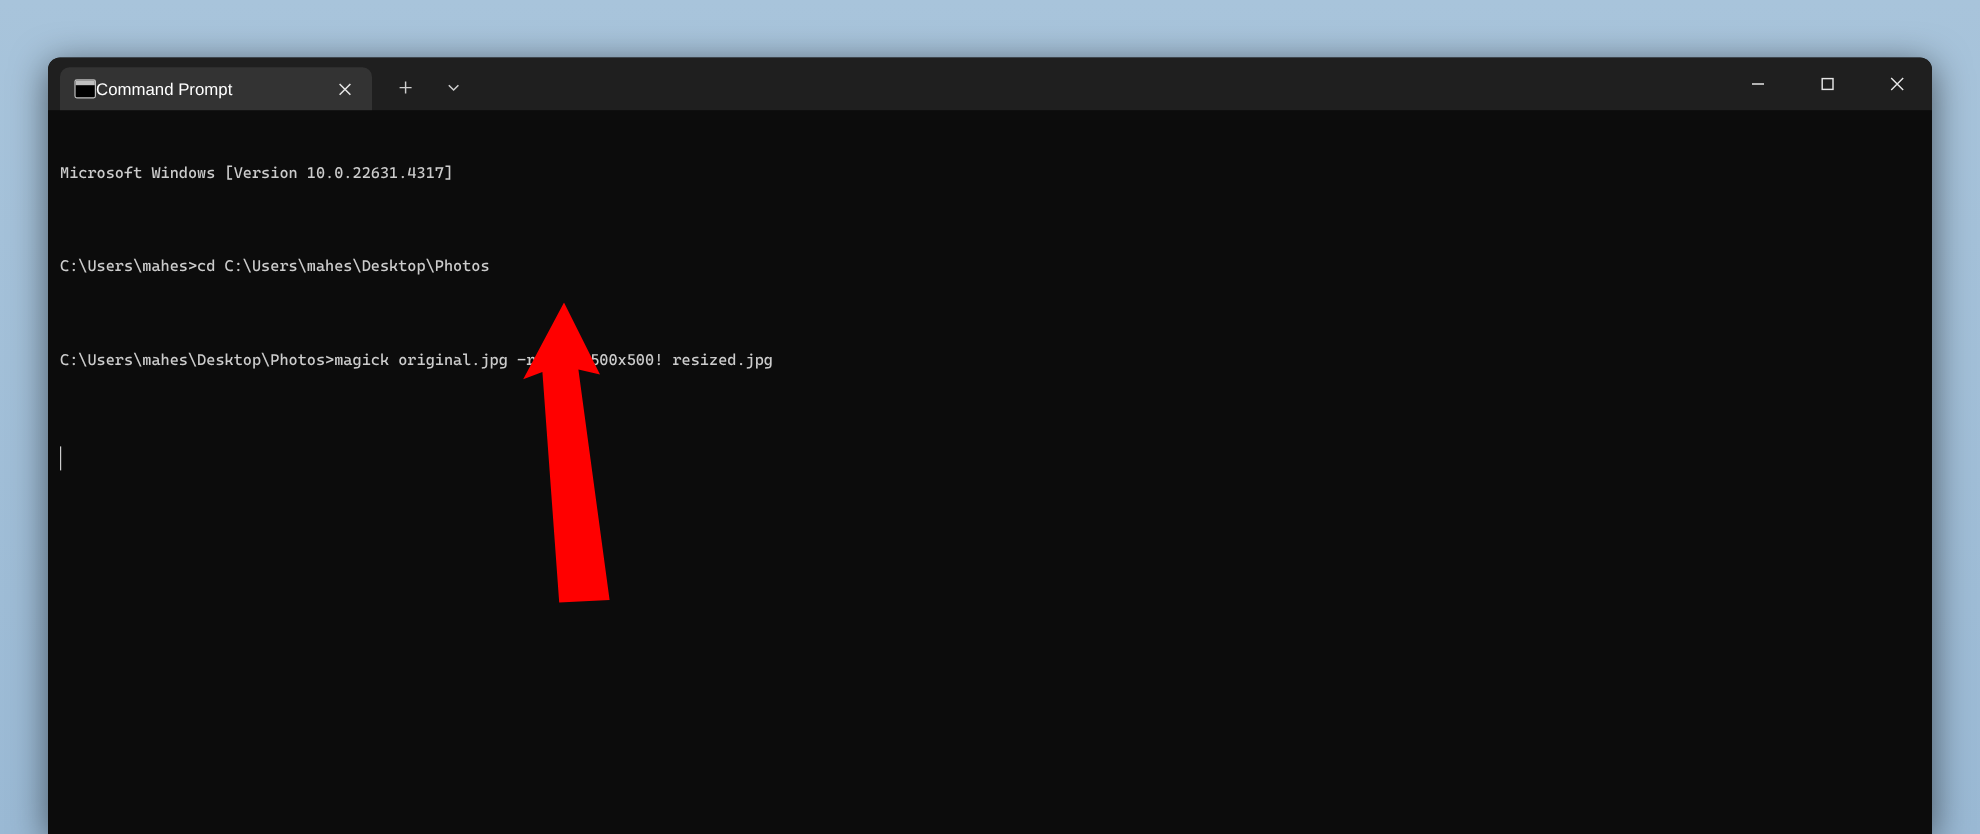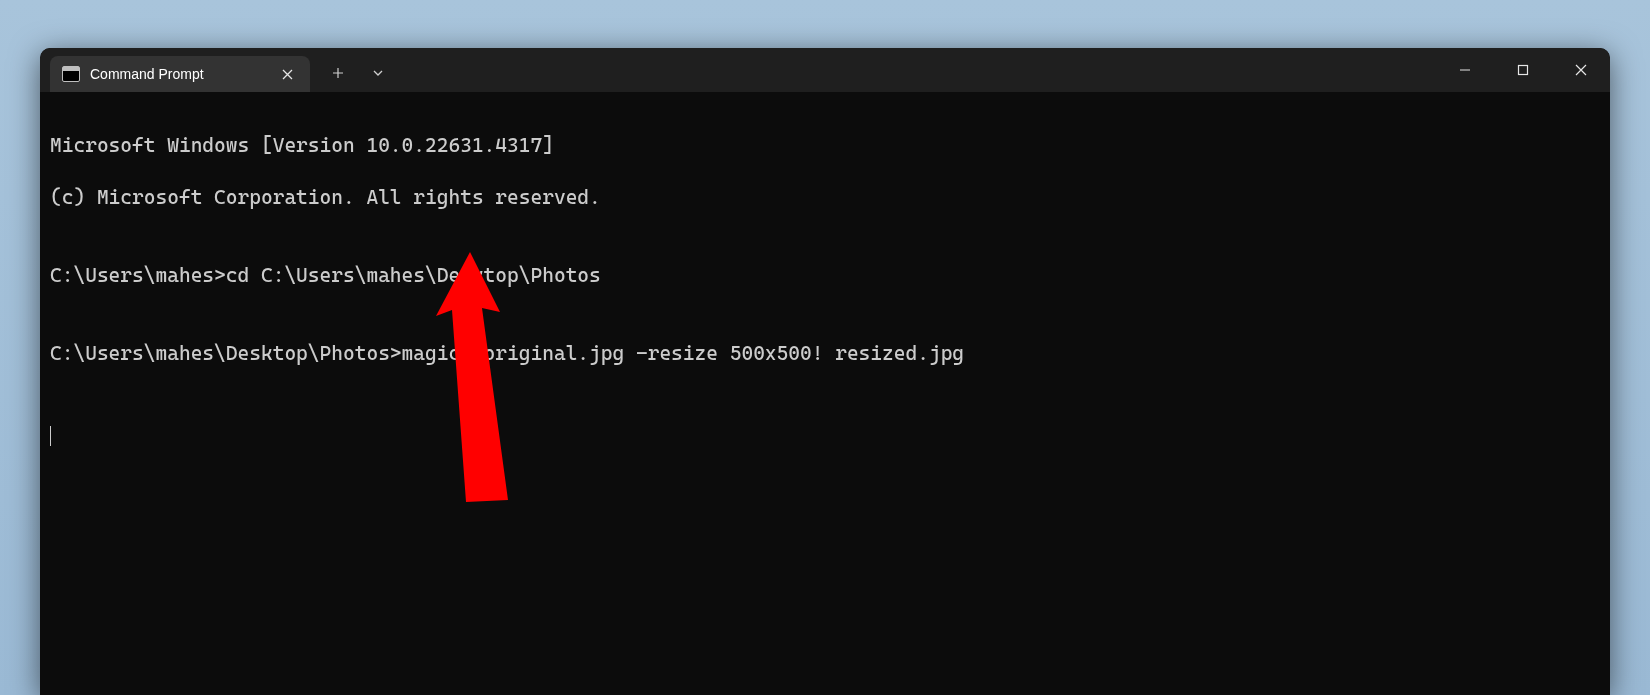--- a/index.html
+++ b/index.html
@@ -51,21 +51,20 @@
     background: #333333;
     color: #ffffff;
     height: 36px;
     padding: 0 10px 0 12px;
     border-top-left-radius: 8px;
     border-top-right-radius: 8px;
     font-size: 14px;
     min-width: 260px;
     box-sizing: border-box;
     position: relative;
-    gap: 10px;
   }
 
   .tab .app-icon {
     width: 16px;
     height: 14px;
     background: #000;
     border: 1px solid #bfbfbf;
     border-radius: 2px;
     position: relative;
     flex: 0 0 auto;
@@ -131,21 +130,21 @@
     color: #e6e6e6;
   }
 
   .wc svg { display:block; }
 
   .terminal {
     flex: 1 1 auto;
     background: #0c0c0c;
     color: #cccccc;
     font-family: Consolas, "Cascadia Mono", "Courier New", monospace;
-    font-size: 20px;
+    font-size: 13px;
     line-height: 26px;
     padding: 14px 10px 10px 10px;
     white-space: pre;
     overflow: hidden;
     position: relative;
   }
 
   .line { display:block; }
 
   .cursor {
@@ -217,21 +216,20 @@
       <div class="wc close-win">
         <svg width="12" height="12" viewBox="0 0 12 12">
             <path d="M1 1 L11 11 M11 1 L1 11" stroke="#e6e6e6" stroke-width="1.2" fill="none"></path>
           </svg>
       </div>
     </div>
   </div>
 
   <div class="terminal">
 <span class="line">Microsoft Windows [Version 10.0.22631.4317]</span>
-<span class="line">(c) Microsoft Corporation. All rights reserved.</span>
 <span class="line"></span>
 <span class="line">C:\Users\mahes&gt;cd C:\Users\mahes\Desktop\Photos</span>
 <span class="line"></span>
 <span class="line">C:\Users\mahes\Desktop\Photos&gt;magick original.jpg -resize 500x500! resized.jpg</span>
 <span class="line"></span>
 <span class="line"><span class="cursor"></span></span>
 
     <svg class="arrow" style="left:360px; top:160px;" width="140" height="260" viewBox="0 0 140 260">
       <defs></defs>
       <polygon points="70,0 100,60 82,56 108,248 66,250 52,58 36,64" fill="#ff0000"></polygon>

